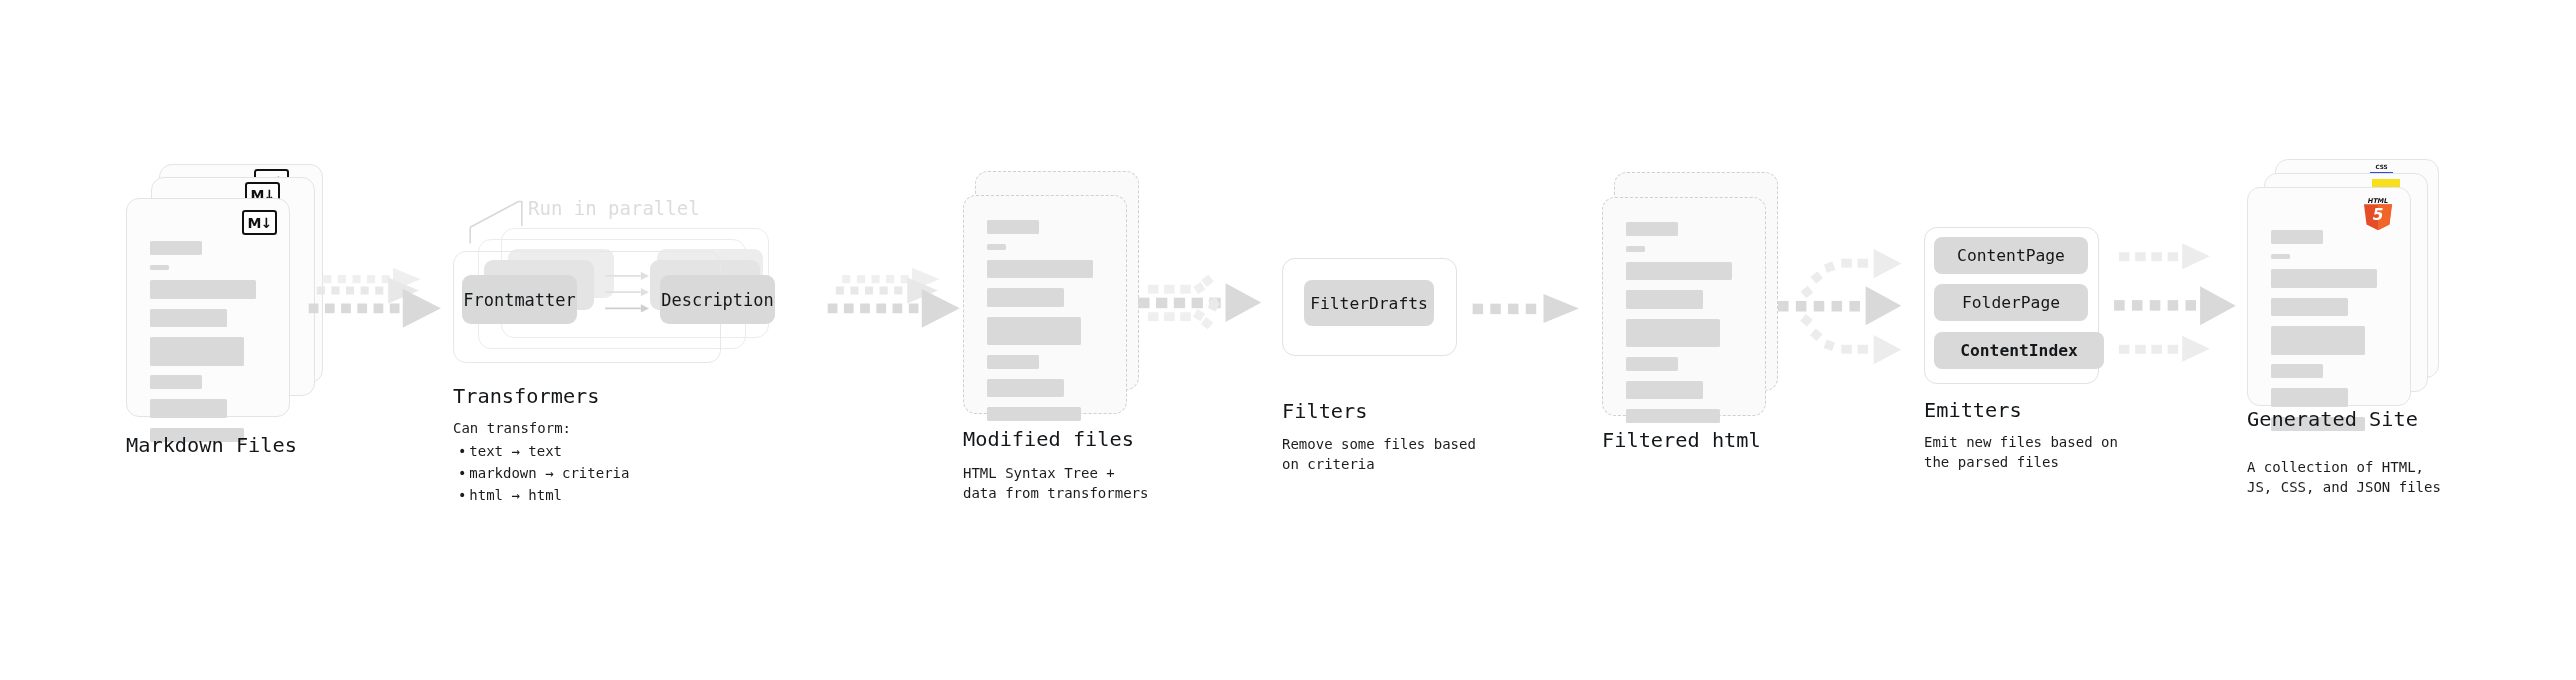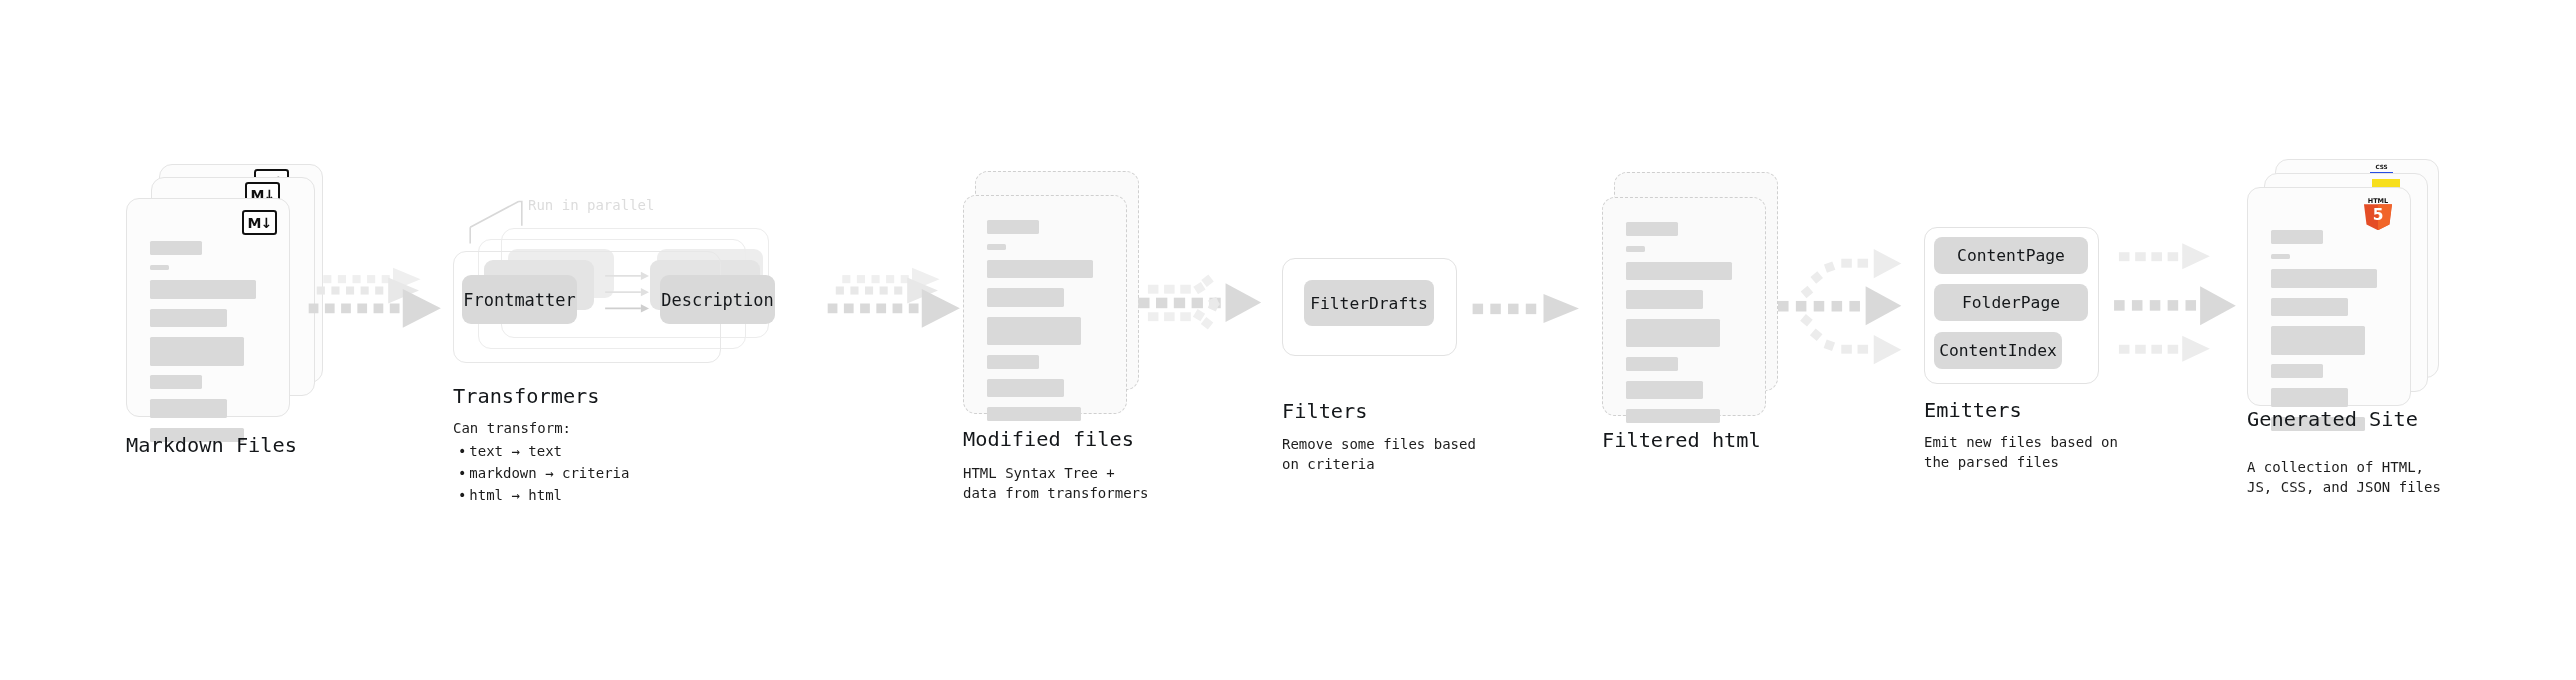--- a/index.html
+++ b/index.html
@@ -40,21 +40,21 @@
     width:31px;height:21px;
     border:2.4px solid #111;
     border-radius:3.3px;
     background:#fff;
     display:flex;align-items:center;justify-content:center;
     font-family:"DejaVu Sans","Liberation Sans",sans-serif;
     font-weight:700;font-size:14px;line-height:1;color:#111;
     letter-spacing:-0.8px;
   }
   .html5-badge{
-    width:28px;height:32.5px;position:relative;
+    width:28px;height:32.5px;position:relative;font-style:italic;
   }
   .html5-shield{
     position:absolute;left:0;top:6.5px;width:28px;height:26px;
     background:#e44d26;
     clip-path:polygon(0 0,100% 0,91% 78%,50% 100%,9% 78%);
   }
   .html5-shield:after{
     content:"";position:absolute;left:50%;top:0;width:50%;height:100%;
     background:#f16529;
     clip-path:polygon(0 0,100% 0,82% 78%,0 100%);
@@ -99,21 +99,21 @@
     position:absolute;box-sizing:border-box;
     border-radius:9px;
     display:flex;align-items:center;justify-content:center;
     font-size:17px;color:#1b1b1b;white-space:nowrap;
   }
   .tf-node.l2{background:#ededed;color:transparent;}
   .tf-node.l1{background:#e4e4e4;color:transparent;}
   .tf-node.l0{background:#d9d9d9;color:#14171a;}
   .parallel-label{
     position:absolute;
-    font-size:14px;color:#dcdcdc;white-space:nowrap;
+    font-size:19px;color:#dcdcdc;white-space:nowrap;
   }
 
   
   .stage-box{
     position:absolute;box-sizing:border-box;
     border:1.6px solid #e2e2e2;border-radius:13px;background:#fff;
   }
   .chip{
     position:absolute;box-sizing:border-box;
     background:#d9d9d9;border-radius:8.1px;
@@ -389,21 +389,21 @@
         <rect x="78" y="134" width="13" height="11"></rect>
           <rect x="98" y="134" width="13" height="11"></rect>
         <path d="M118 122 L152 140 L118 158 Z"></path>
       </g>
     </svg>
   </div>
 
   <div class="stage-box" style="left:1924px;top:227px;width:175px;height:157px;"></div>
   <div class="chip" style="left:1934px;top:237px;width:154px;height:37px;">ContentPage</div>
   <div class="chip" style="left:1934px;top:284px;width:154px;height:37px;">FolderPage</div>
-  <div class="chip" style="left:1934px;top:332px;width:128px;height:37px;">ContentIndex</div>
+  <div class="chip" style="left:1934px;top:332px;width:170px;height:37px;font-weight:bold;">ContentIndex</div>
 
   <div class="cap-title" style="left:1924px;top:398px;">Emitters</div>
   <div class="cap-sub" style="left:1924px;top:432px;">Emit new files based on
 the parsed files</div>
 
   <div class="conn" style="left:2114px;top:236px;">
     <svg width="130" height="138" viewBox="0 0 160 170">
       <g fill="#ececec">
         <rect x="6" y="20" width="13" height="11"></rect>
           <rect x="26" y="20" width="13" height="11"></rect>

